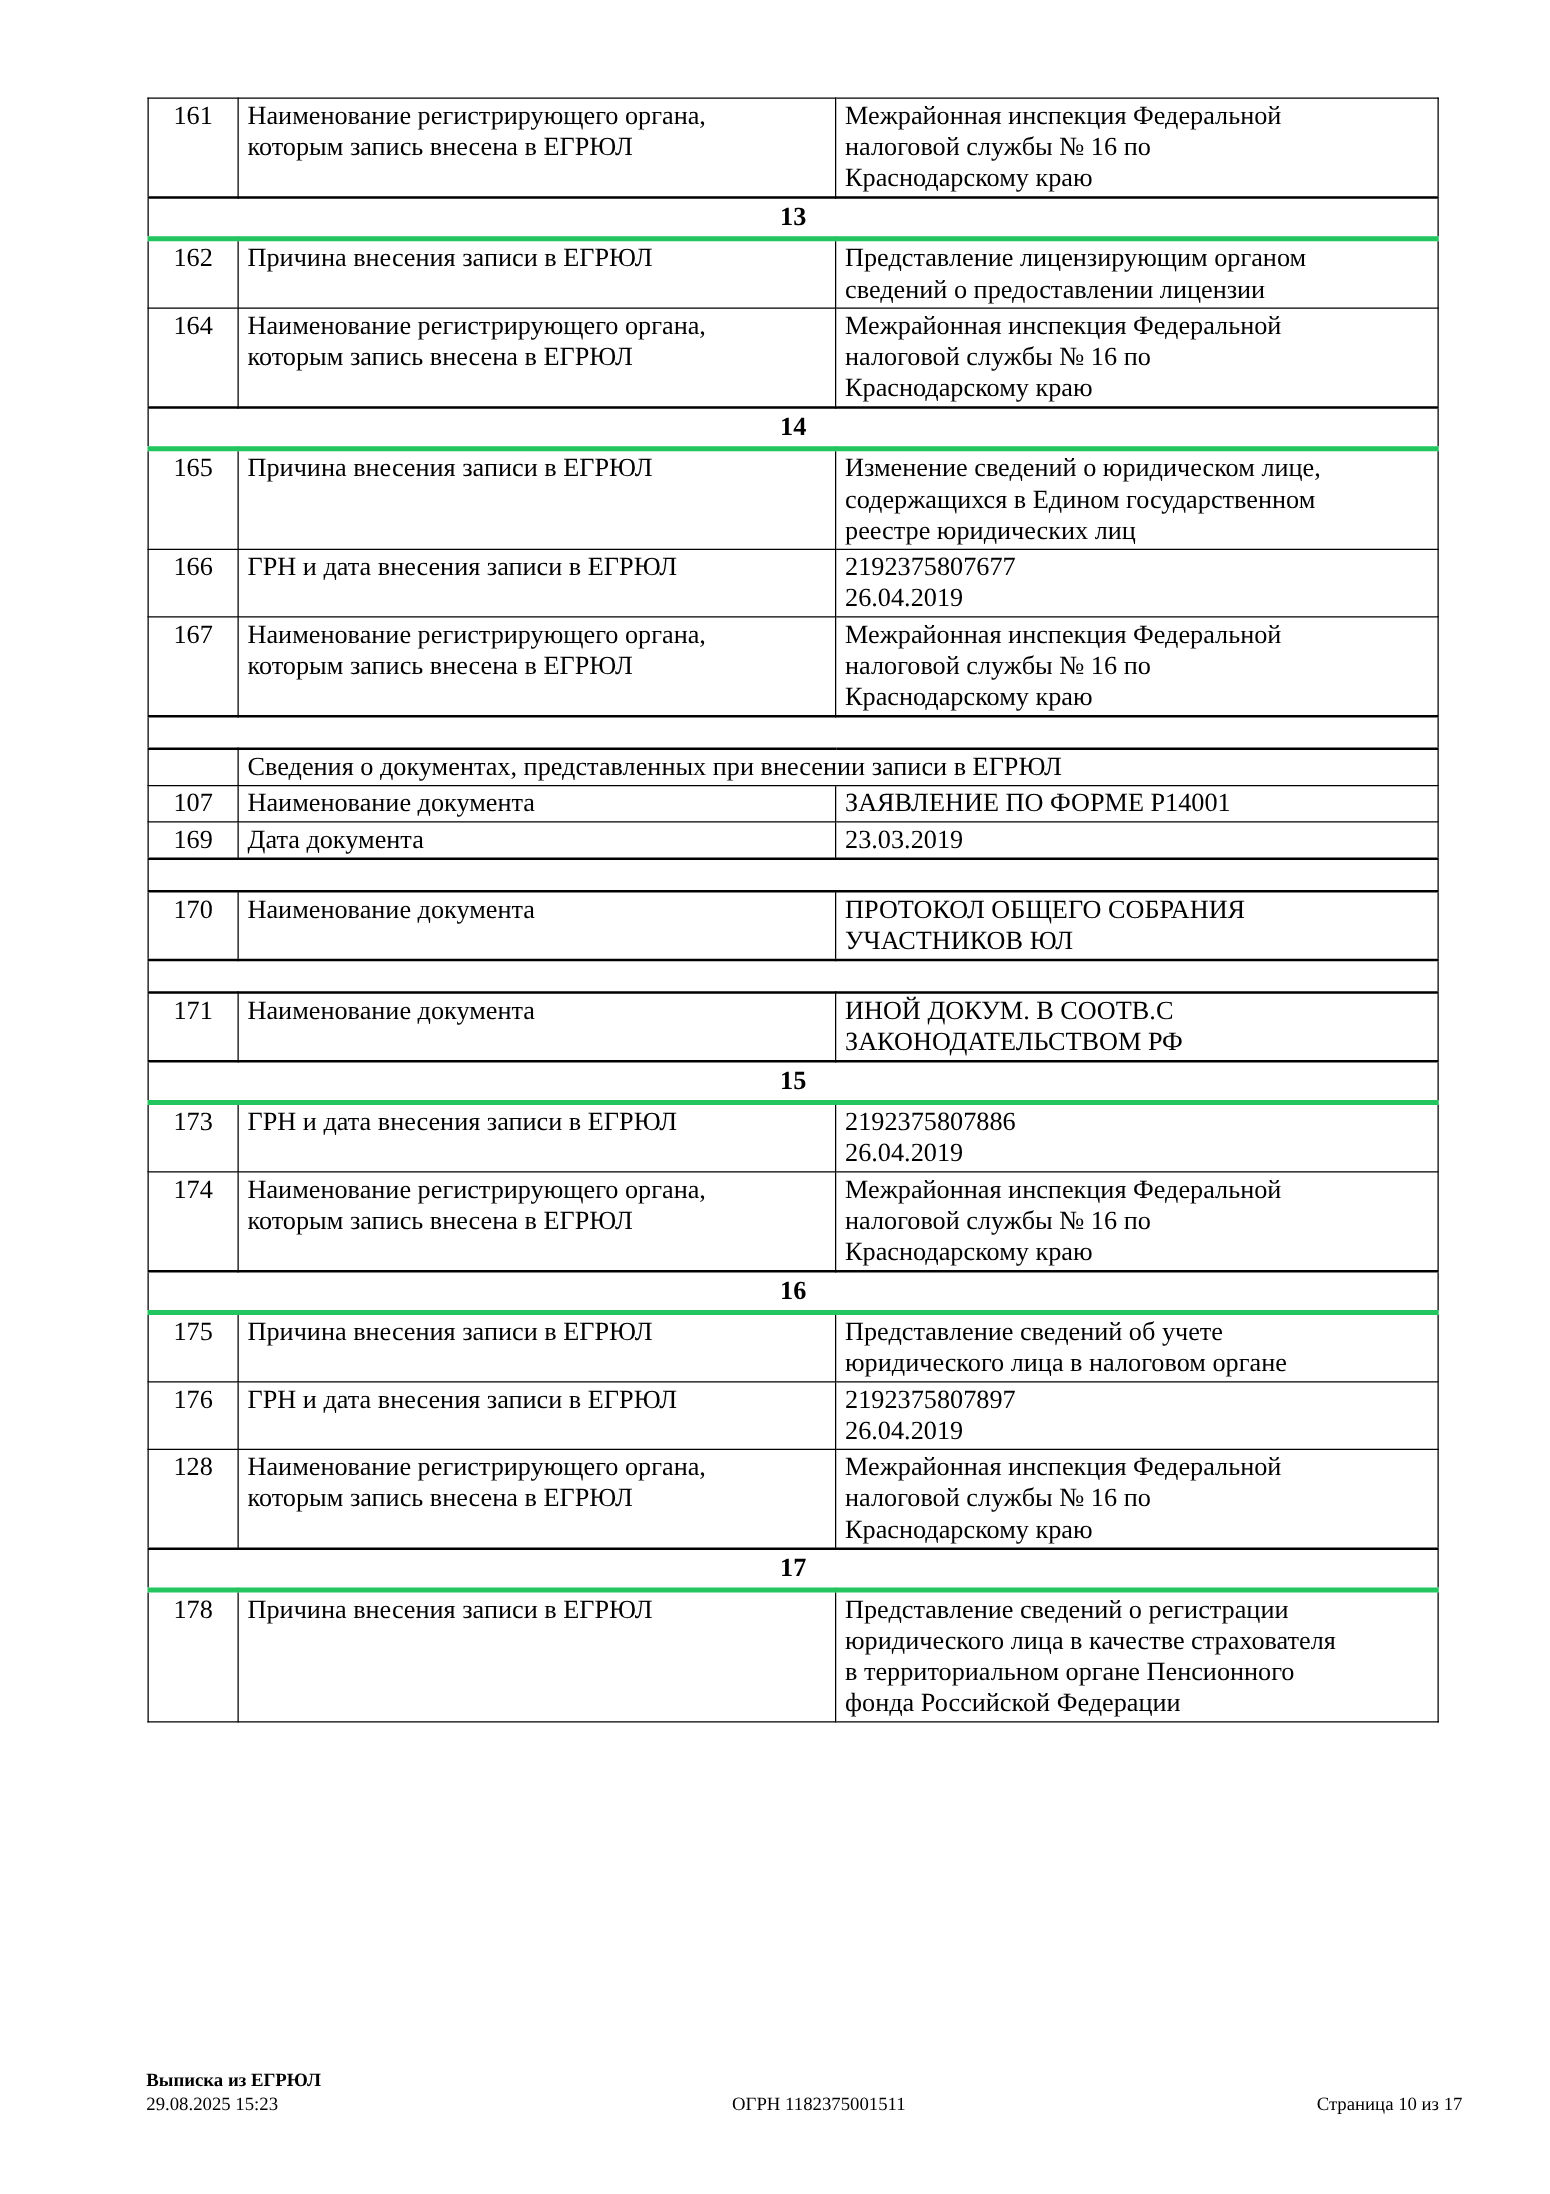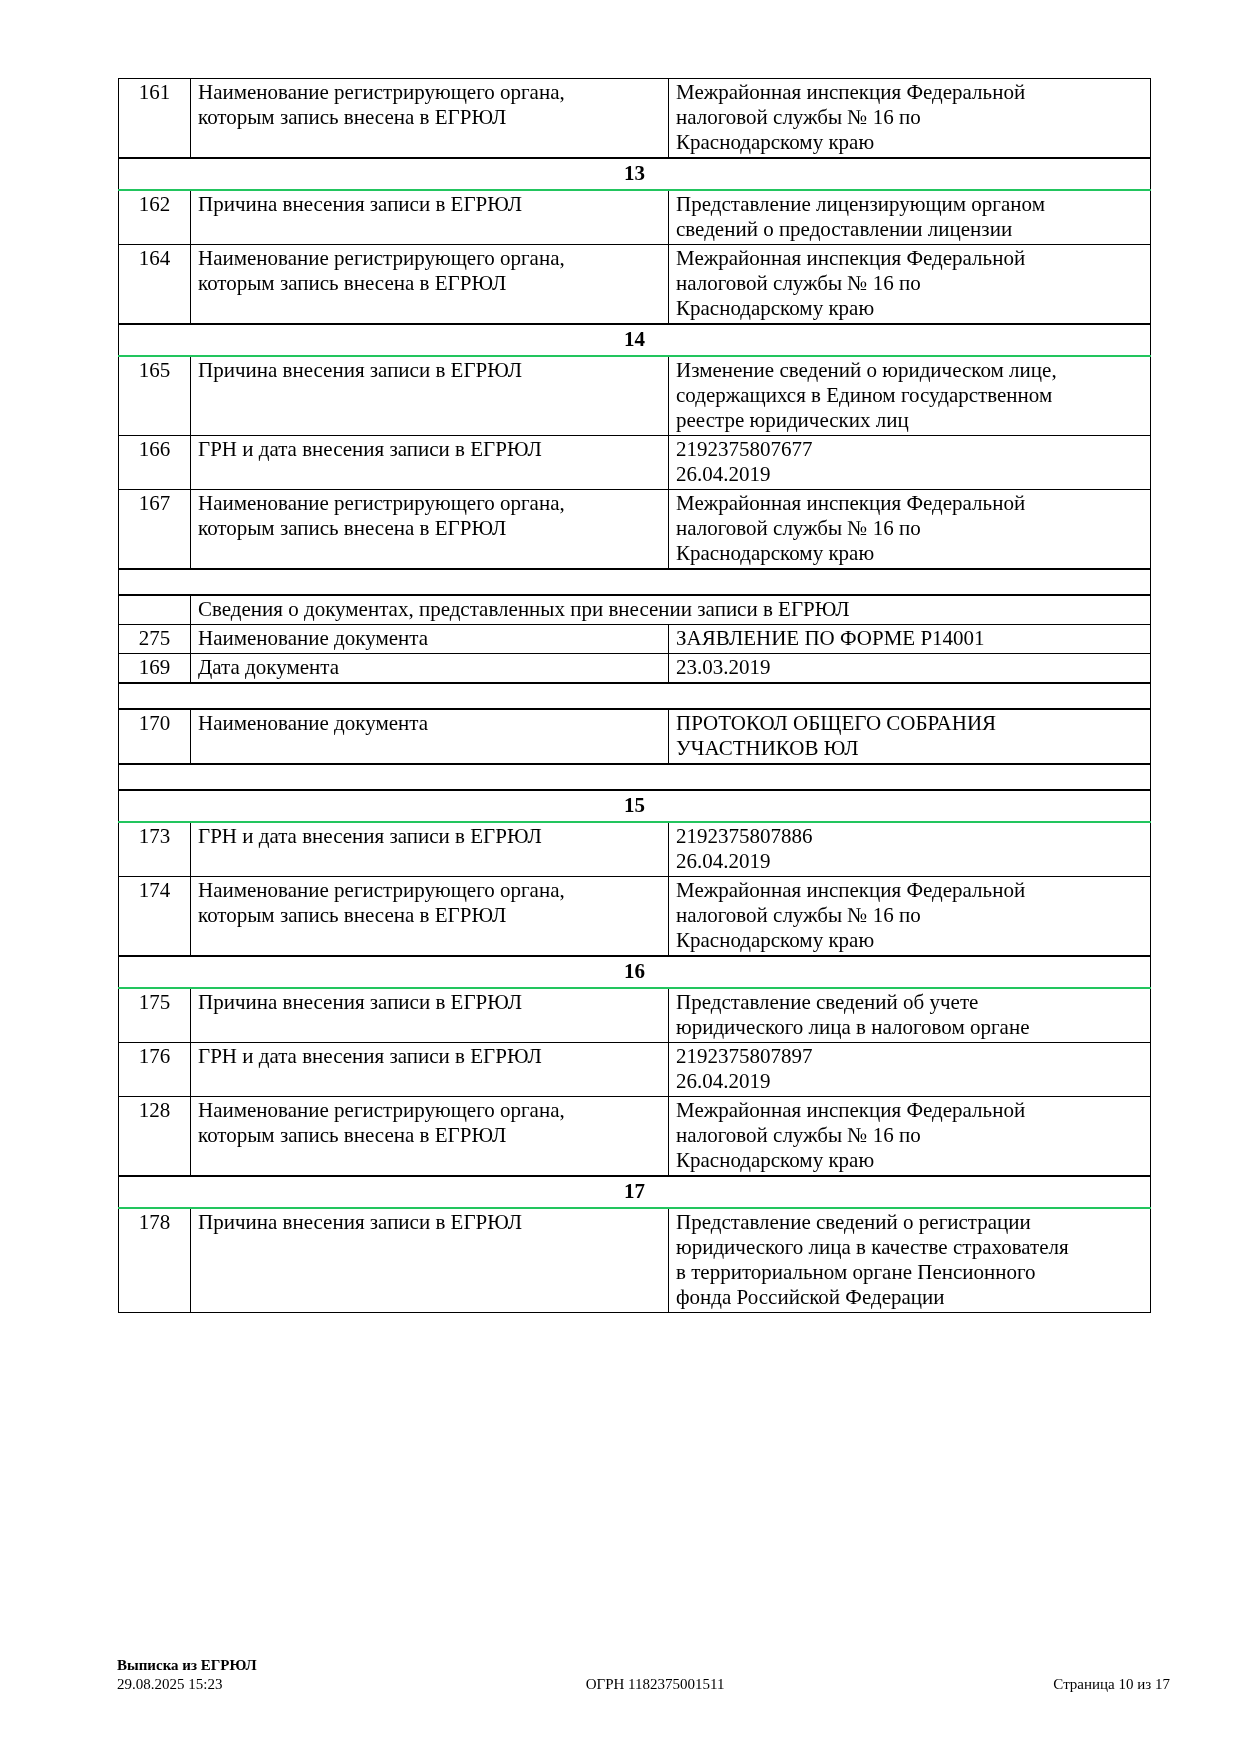--- a/index.html
+++ b/index.html
@@ -33,21 +33,21 @@
     white-space: pre-line;
     overflow-wrap: break-word;
   }
   table.egrul td.num {
     text-align: center;
     padding-left: 2px;
     padding-right: 2px;
   }
   tr.row-section td {
     border-top: 2px solid #000000;
-    border-bottom: 2px solid #22c55e;
+    border-bottom: 4px solid #22c55e;
     text-align: center;
     font-weight: bold;
     padding: 2px 0 3px 0;
   }
   tr.row-spacer td {
     border-top: 2px solid #000000;
     border-bottom: 2px solid #000000;
     height: 24px;
     padding: 0;
   }
@@ -137,40 +137,46 @@
 Краснодарскому краю</td>
         </tr>
         <tr class="row-spacer">
           <td colspan="3"></td>
         </tr>
         <tr class="row-subheader">
           <td class="num"></td>
           <td class="text" colspan="2">Сведения о документах, представленных при внесении записи в ЕГРЮЛ</td>
         </tr>
         <tr class="row-data">
-          <td class="num">275</td>
+          <td class="num">107</td>
           <td class="label">Наименование документа</td>
           <td class="value">ЗАЯВЛЕНИЕ ПО ФОРМЕ Р14001</td>
         </tr>
         <tr class="row-data">
           <td class="num">169</td>
           <td class="label">Дата документа</td>
           <td class="value">23.03.2019</td>
         </tr>
         <tr class="row-spacer">
           <td colspan="3"></td>
         </tr>
         <tr class="row-data">
           <td class="num">170</td>
           <td class="label">Наименование документа</td>
           <td class="value">ПРОТОКОЛ ОБЩЕГО СОБРАНИЯ
 УЧАСТНИКОВ ЮЛ</td>
         </tr>
         <tr class="row-spacer">
           <td colspan="3"></td>
+        </tr>
+        <tr class="row-data">
+          <td class="num">171</td>
+          <td class="label">Наименование документа</td>
+          <td class="value">ИНОЙ ДОКУМ. В СООТВ.С
+ЗАКОНОДАТЕЛЬСТВОМ РФ</td>
         </tr>
         <tr class="row-section">
           <td colspan="3">15</td>
         </tr>
         <tr class="row-data">
           <td class="num">173</td>
           <td class="label">ГРН и дата внесения записи в ЕГРЮЛ</td>
           <td class="value">2192375807886
 26.04.2019</td>
         </tr>

